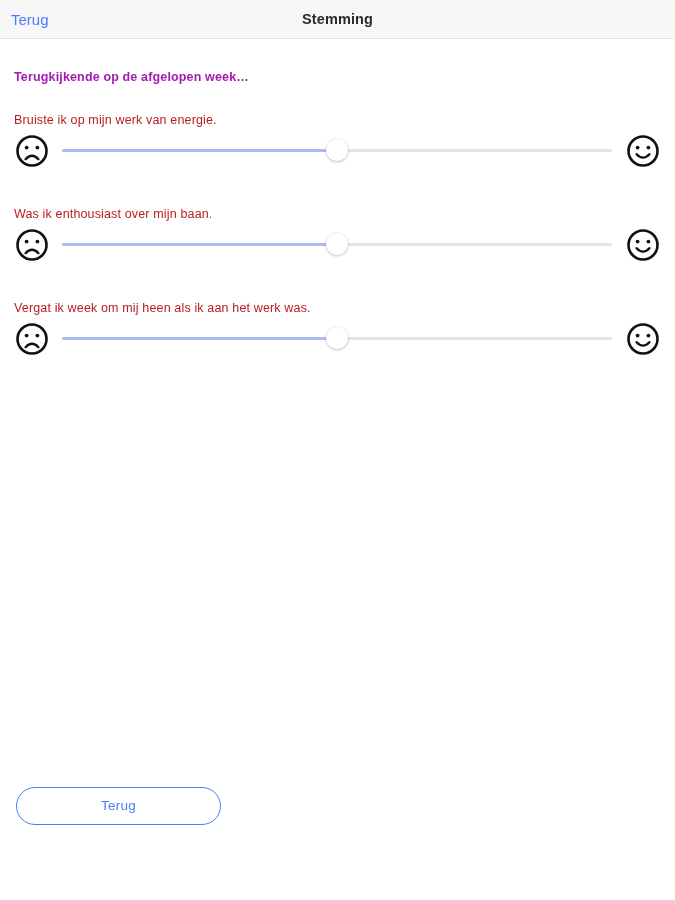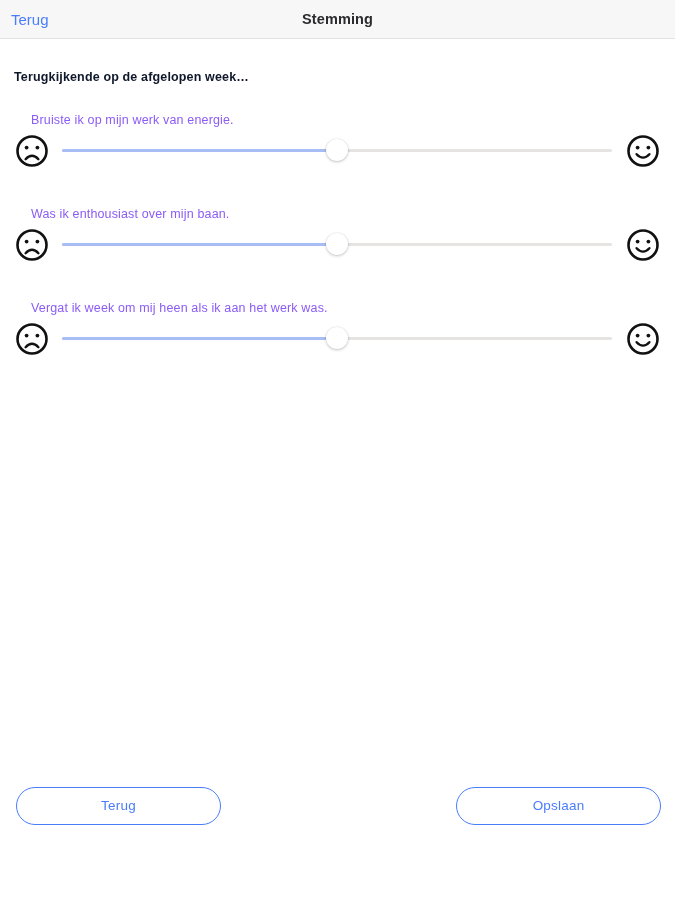--- a/index.html
+++ b/index.html
@@ -60,43 +60,42 @@
     width: 675px;
     height: 861px;
   }
 
   .intro {
     position: absolute;
     left: 14px;
     top: 31px;
     font-size: 12.5px;
     font-weight: bold;
-    color: #0f172a;
+    color: #a21caf;
     letter-spacing: 0.15px;
     white-space: nowrap;
   }
 
   .question-block {
     position: absolute;
     left: 0;
     width: 675px;
   }
   .q1 { top: 74px; }
   .q2 { top: 168px; }
   .q3 { top: 262px; }
 
   .q-label {
     position: absolute;
     left: 14px;
     top: 0;
     font-size: 12.5px;
-    color: #8b5cf6;
+    color: #b91c1c;
     letter-spacing: 0.15px;
     white-space: nowrap;
-    margin-left: 17px;
   }
 
   .slider-row {
     position: absolute;
     left: 0;
     top: 16px;
     width: 675px;
     height: 44px;
   }
 
@@ -247,16 +246,15 @@
         <circle cx="17" cy="17" r="14.5" fill="none" stroke="#111111" stroke-width="2.6"></circle>
         <circle cx="11.6" cy="13.6" r="1.9" fill="#111111"></circle>
         <circle cx="22.4" cy="13.6" r="1.9" fill="#111111"></circle>
         <path d="M10.6 20.2 Q17 27.0 23.4 20.2" fill="none" stroke="#111111" stroke-width="2.4" stroke-linecap="round"></path>
       </svg>
     </div>
   </div>
 
   <div class="footer">
     <div class="pill-btn btn-back">Terug</div>
-    <div class="pill-btn btn-save">Opslaan</div>
   </div>
 
 </div>
 
 </body></html>

